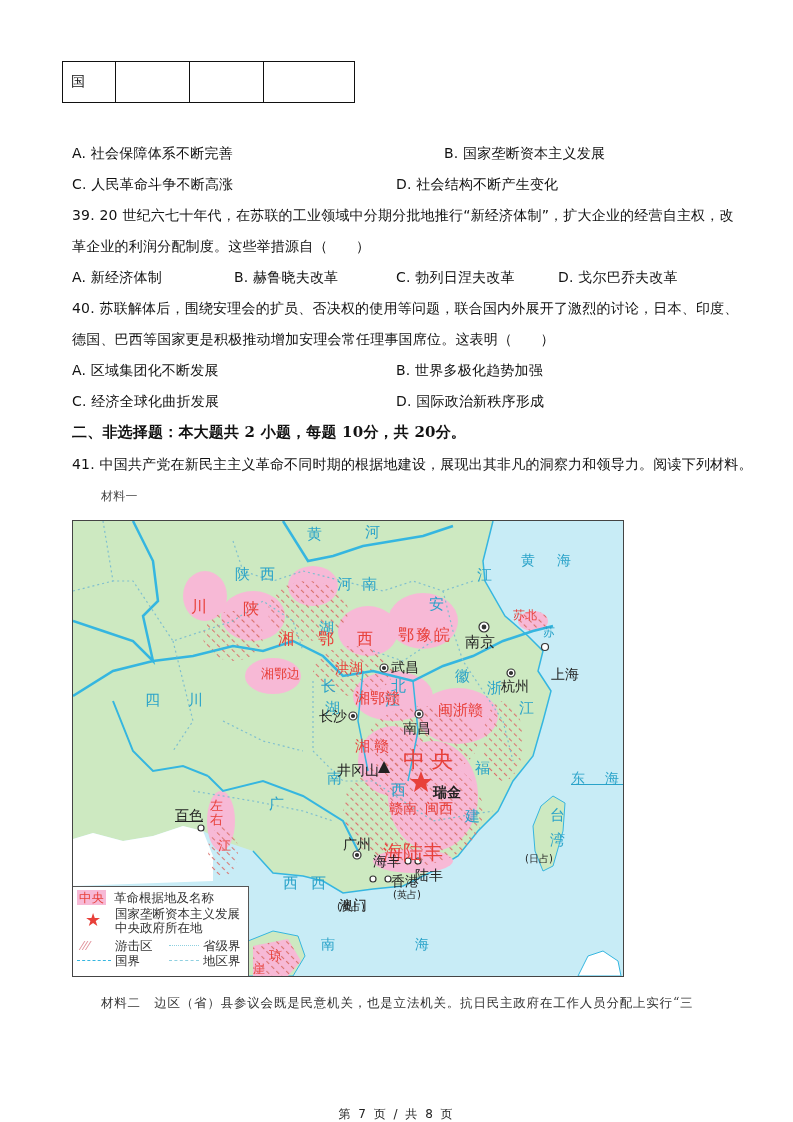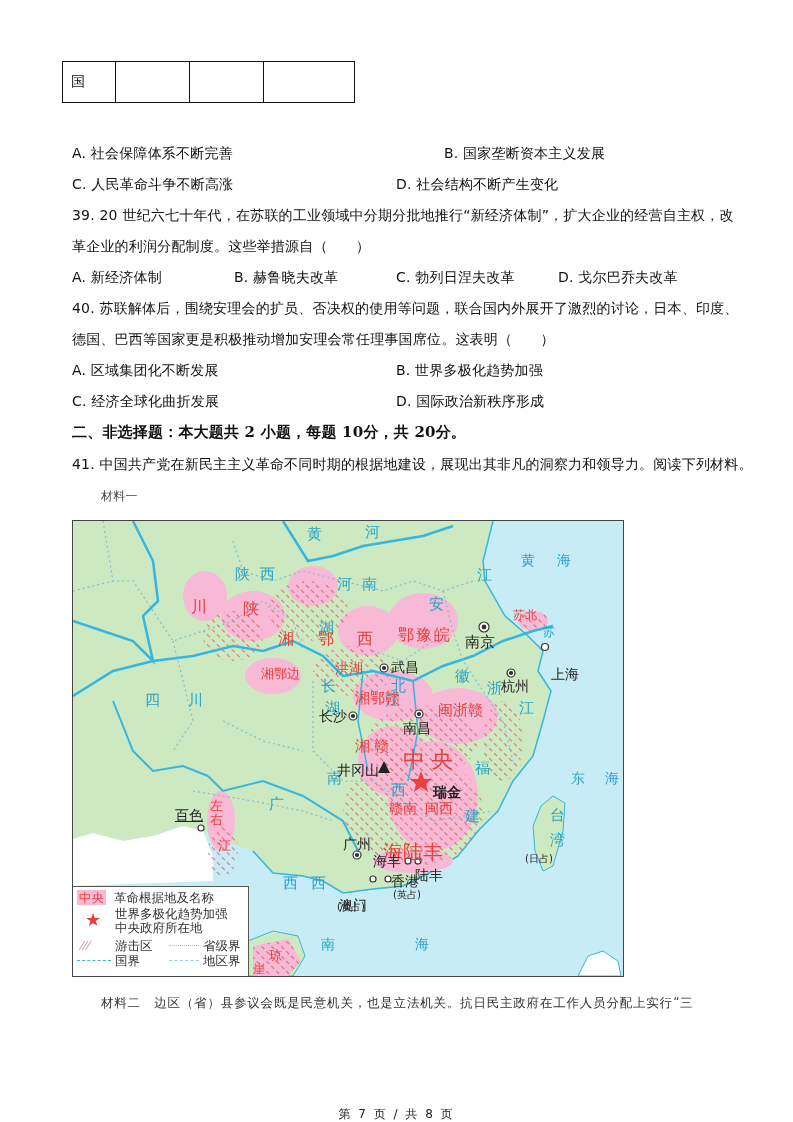--- a/index.html
+++ b/index.html
@@ -219,30 +219,30 @@
   <div class="lbl city" style="left:270px; top:316px;">广州</div>
   <div class="lbl city" style="left:300px; top:333px;">海丰</div>
   <div class="lbl city" style="left:342px; top:347px;">陆丰</div>
   <div class="lbl city" style="left:266px; top:377px;text-align:center;">澳门</div>
   <div class="lbl city" style="left:264px; top:381px; font-size:10px;">(葡占)</div>
   <div class="lbl city" style="left:318px; top:353px;">香港</div>
   <div class="lbl city" style="left:320px; top:369px; font-size:10px;">(英占)</div>
   <div class="lbl city" style="left:452px; top:333px; font-size:10px;">(日占)</div>
 
   <div class="lbl sea" style="left:448px; top:32px;">黄海</div>
-  <div class="lbl sea" style="left:498px; top:250px; letter-spacing:20px;">东海</div>
+  <div class="lbl sea" style="left:498px; top:250px; letter-spacing:20px;text-decoration:underline;">东海</div>
   <div class="lbl sea" style="left:248px; top:416px; letter-spacing:80px;">南海</div>
 
   <div class="legend">
     <div class="row" style="left:4px; top:4px;">
       <span style="background:#f7b9d6; color:#e8403a; padding:0 2px;">中央</span>
       <span style="margin-left:4px;">革命根据地及名称</span>
     </div>
     <div class="row" style="left:12px; top:26px; color:#e8403a; font-size:18px;">★</div>
-    <div class="row" style="left:42px; top:20px;">世界多极化趋势加强</div>
+    <div class="row" style="left:42px; top:20px;">国家垄断资本主义发展</div>
     <div class="row" style="left:42px; top:34px;">中央政府所在地</div>
     <div class="row" style="left:8px; top:52px; color:#e0909a; letter-spacing:1px;">⁄⁄⁄</div>
     <div class="row" style="left:42px; top:52px;">游击区</div>
     <div class="row" style="left:96px; top:58px; width:30px; border-top:1.5px dotted #8fd0e0;"></div>
     <div class="row" style="left:130px; top:52px;">省级界</div>
     <div class="row" style="left:4px; top:73px; width:34px; border-top:1.5px dashed #35b6e0;"></div>
     <div class="row" style="left:42px; top:67px;">国界</div>
     <div class="row" style="left:96px; top:73px; width:30px; border-top:1.5px dashed #8fd0e0;"></div>
     <div class="row" style="left:130px; top:67px;">地区界</div>
   </div>

